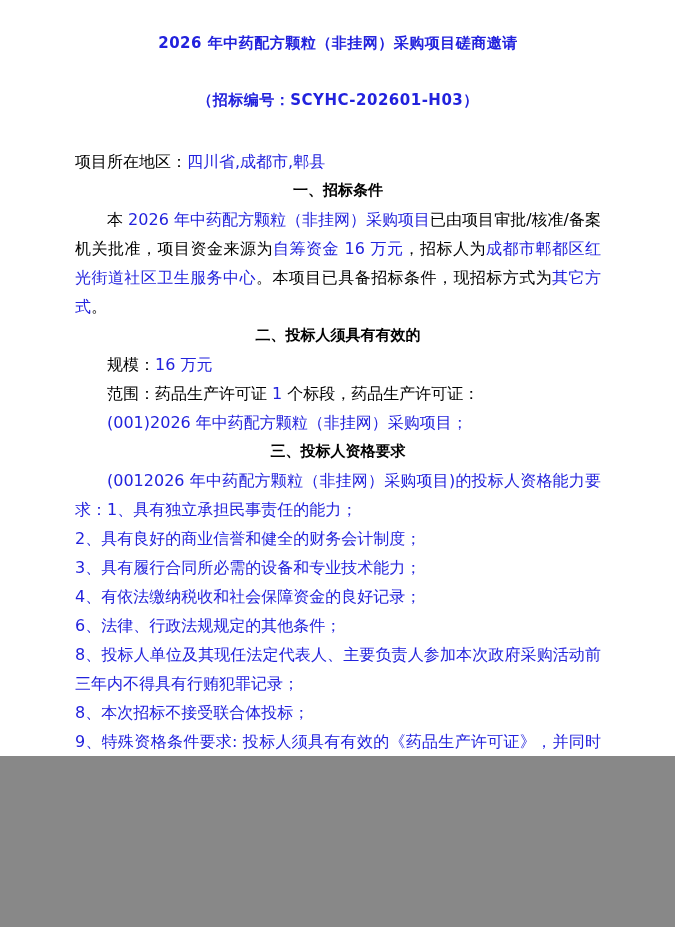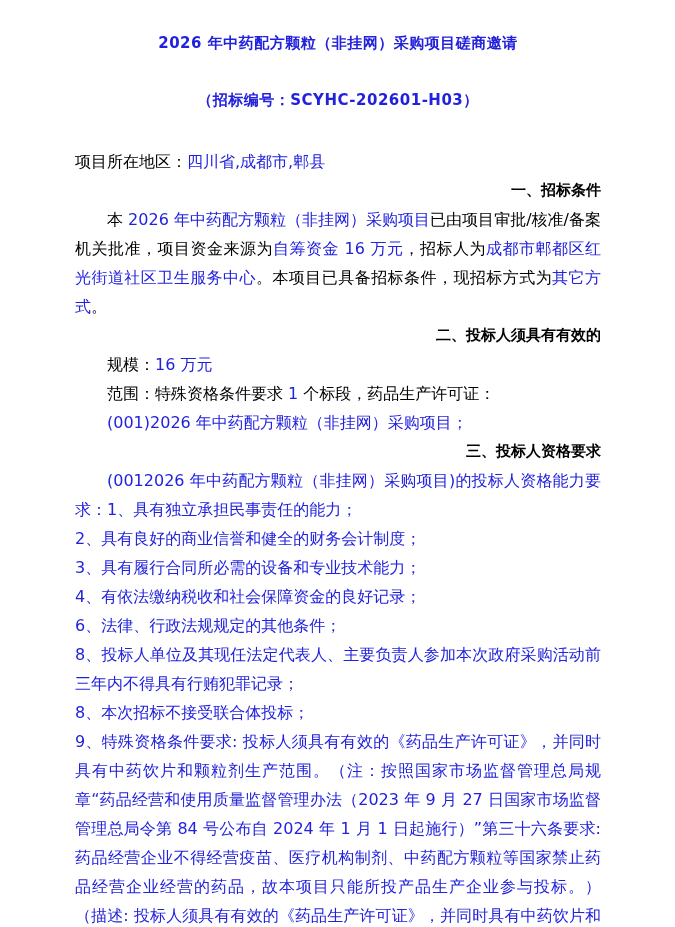--- a/index.html
+++ b/index.html
@@ -1,18 +1,18 @@
 <!DOCTYPE html>
 <html style="--doc-blue: #2222dd;"><head>
 <meta charset="utf-8">
 <style>
   html,body{margin:0;padding:0;background:#888;}
   .page{
     position:relative;
-    width:675px;height:927px;
+    width:675px;height:756px;
     margin:0 auto;
     background:#ffffff;
     box-sizing:border-box;
     padding:26px 74px 0 75px;
     font-family:"DejaVu Sans","Liberation Sans",sans-serif;
     overflow:hidden;
   }
   .doc-title{
     text-align:center;
     font-size:15px;
@@ -31,40 +31,40 @@
   .title-gap{height:30px;}
   .block{
     font-size:16px;
     line-height:29px;
     color:#000000;
     text-align:justify;
   }
   .block.heading{
     font-size:15px;
     font-weight:bold;
-    text-align:right;
+    text-align:center;
   }
   .block.indent{text-indent:2em;}
   .seg-black{color:#000000;}
   .seg-blue{color:var(--doc-blue,#2222dd);}
 </style>
 </head>
 <body>
 
 <div class="page">
   <div class="doc-title seg-blue">2026 年中药配方颗粒（非挂网）采购项目磋商邀请</div>
   <div class="doc-subtitle seg-blue">（招标编号：SCYHC-202601-H03）</div>
   <div class="title-gap"></div>
   <div id="doc-body">
       <div class="block para"><span class="seg-black">项目所在地区：</span><span class="seg-blue">四川省,成都市,郫县</span></div>
       <div class="block heading"><span class="seg-black">一、招标条件</span></div>
       <div class="block para indent"><span class="seg-black">本 </span><span class="seg-blue">2026 年中药配方颗粒（非挂网）采购项目</span><span class="seg-black">已由项目审批/核准/备案机关批准，项目资金来源为</span><span class="seg-blue">自筹资金 16 万元</span><span class="seg-black">，招标人为</span><span class="seg-blue">成都市郫都区红光街道社区卫生服务中心</span><span class="seg-black">。本项目已具备招标条件，现招标方式为</span><span class="seg-blue">其它方式</span><span class="seg-black">。</span></div>
       <div class="block heading"><span class="seg-black">二、投标人须具有有效的</span></div>
       <div class="block para indent"><span class="seg-black">规模：</span><span class="seg-blue">16 万元</span></div>
-      <div class="block para indent"><span class="seg-black">范围：特殊资格条件要求 </span><span class="seg-blue">1</span><span class="seg-black"> 个标段，药品生产许可证：</span></div>
+      <div class="block para indent"><span class="seg-black">范围：药品生产许可证 </span><span class="seg-blue">1</span><span class="seg-black"> 个标段，药品生产许可证：</span></div>
       <div class="block para indent"><span class="seg-blue">(001)2026 年中药配方颗粒（非挂网）采购项目；</span></div>
       <div class="block heading"><span class="seg-black">三、投标人资格要求</span></div>
       <div class="block para indent"><span class="seg-blue">(0012026 年中药配方颗粒（非挂网）采购项目)的投标人资格能力要求：1、具有独立承担民事责任的能力；</span></div>
       <div class="block para"><span class="seg-blue">2、具有良好的商业信誉和健全的财务会计制度；</span></div>
       <div class="block para"><span class="seg-blue">3、具有履行合同所必需的设备和专业技术能力；</span></div>
       <div class="block para"><span class="seg-blue">4、有依法缴纳税收和社会保障资金的良好记录；</span></div>
       <div class="block para"><span class="seg-blue">6、法律、行政法规规定的其他条件；</span></div>
       <div class="block para"><span class="seg-blue">8、投标人单位及其现任法定代表人、主要负责人参加本次政府采购活动前三年内不得具有行贿犯罪记录；</span></div>
       <div class="block para"><span class="seg-blue">8、本次招标不接受联合体投标；</span></div>
       <div class="block para"><span class="seg-blue">9、特殊资格条件要求: 投标人须具有有效的《药品生产许可证》，并同时具有中药饮片和颗粒剂生产范围。（注：按照国家市场监督管理总局规章“药品经营和使用质量监督管理办法（2023 年 9 月 27 日国家市场监督管理总局令第 84 号公布自 2024 年 1 月 1 日起施行）”第三十六条要求: 药品经营企业不得经营疫苗、医疗机构制剂、中药配方颗粒等国家禁止药品经营企业经营的药品，故本项目只能所投产品生产企业参与投标。）（描述: 投标人须具有有效的《药品生产许可证》，并同时具有中药饮片和颗粒剂生产范围；提供有效的药品生产许</span></div>

